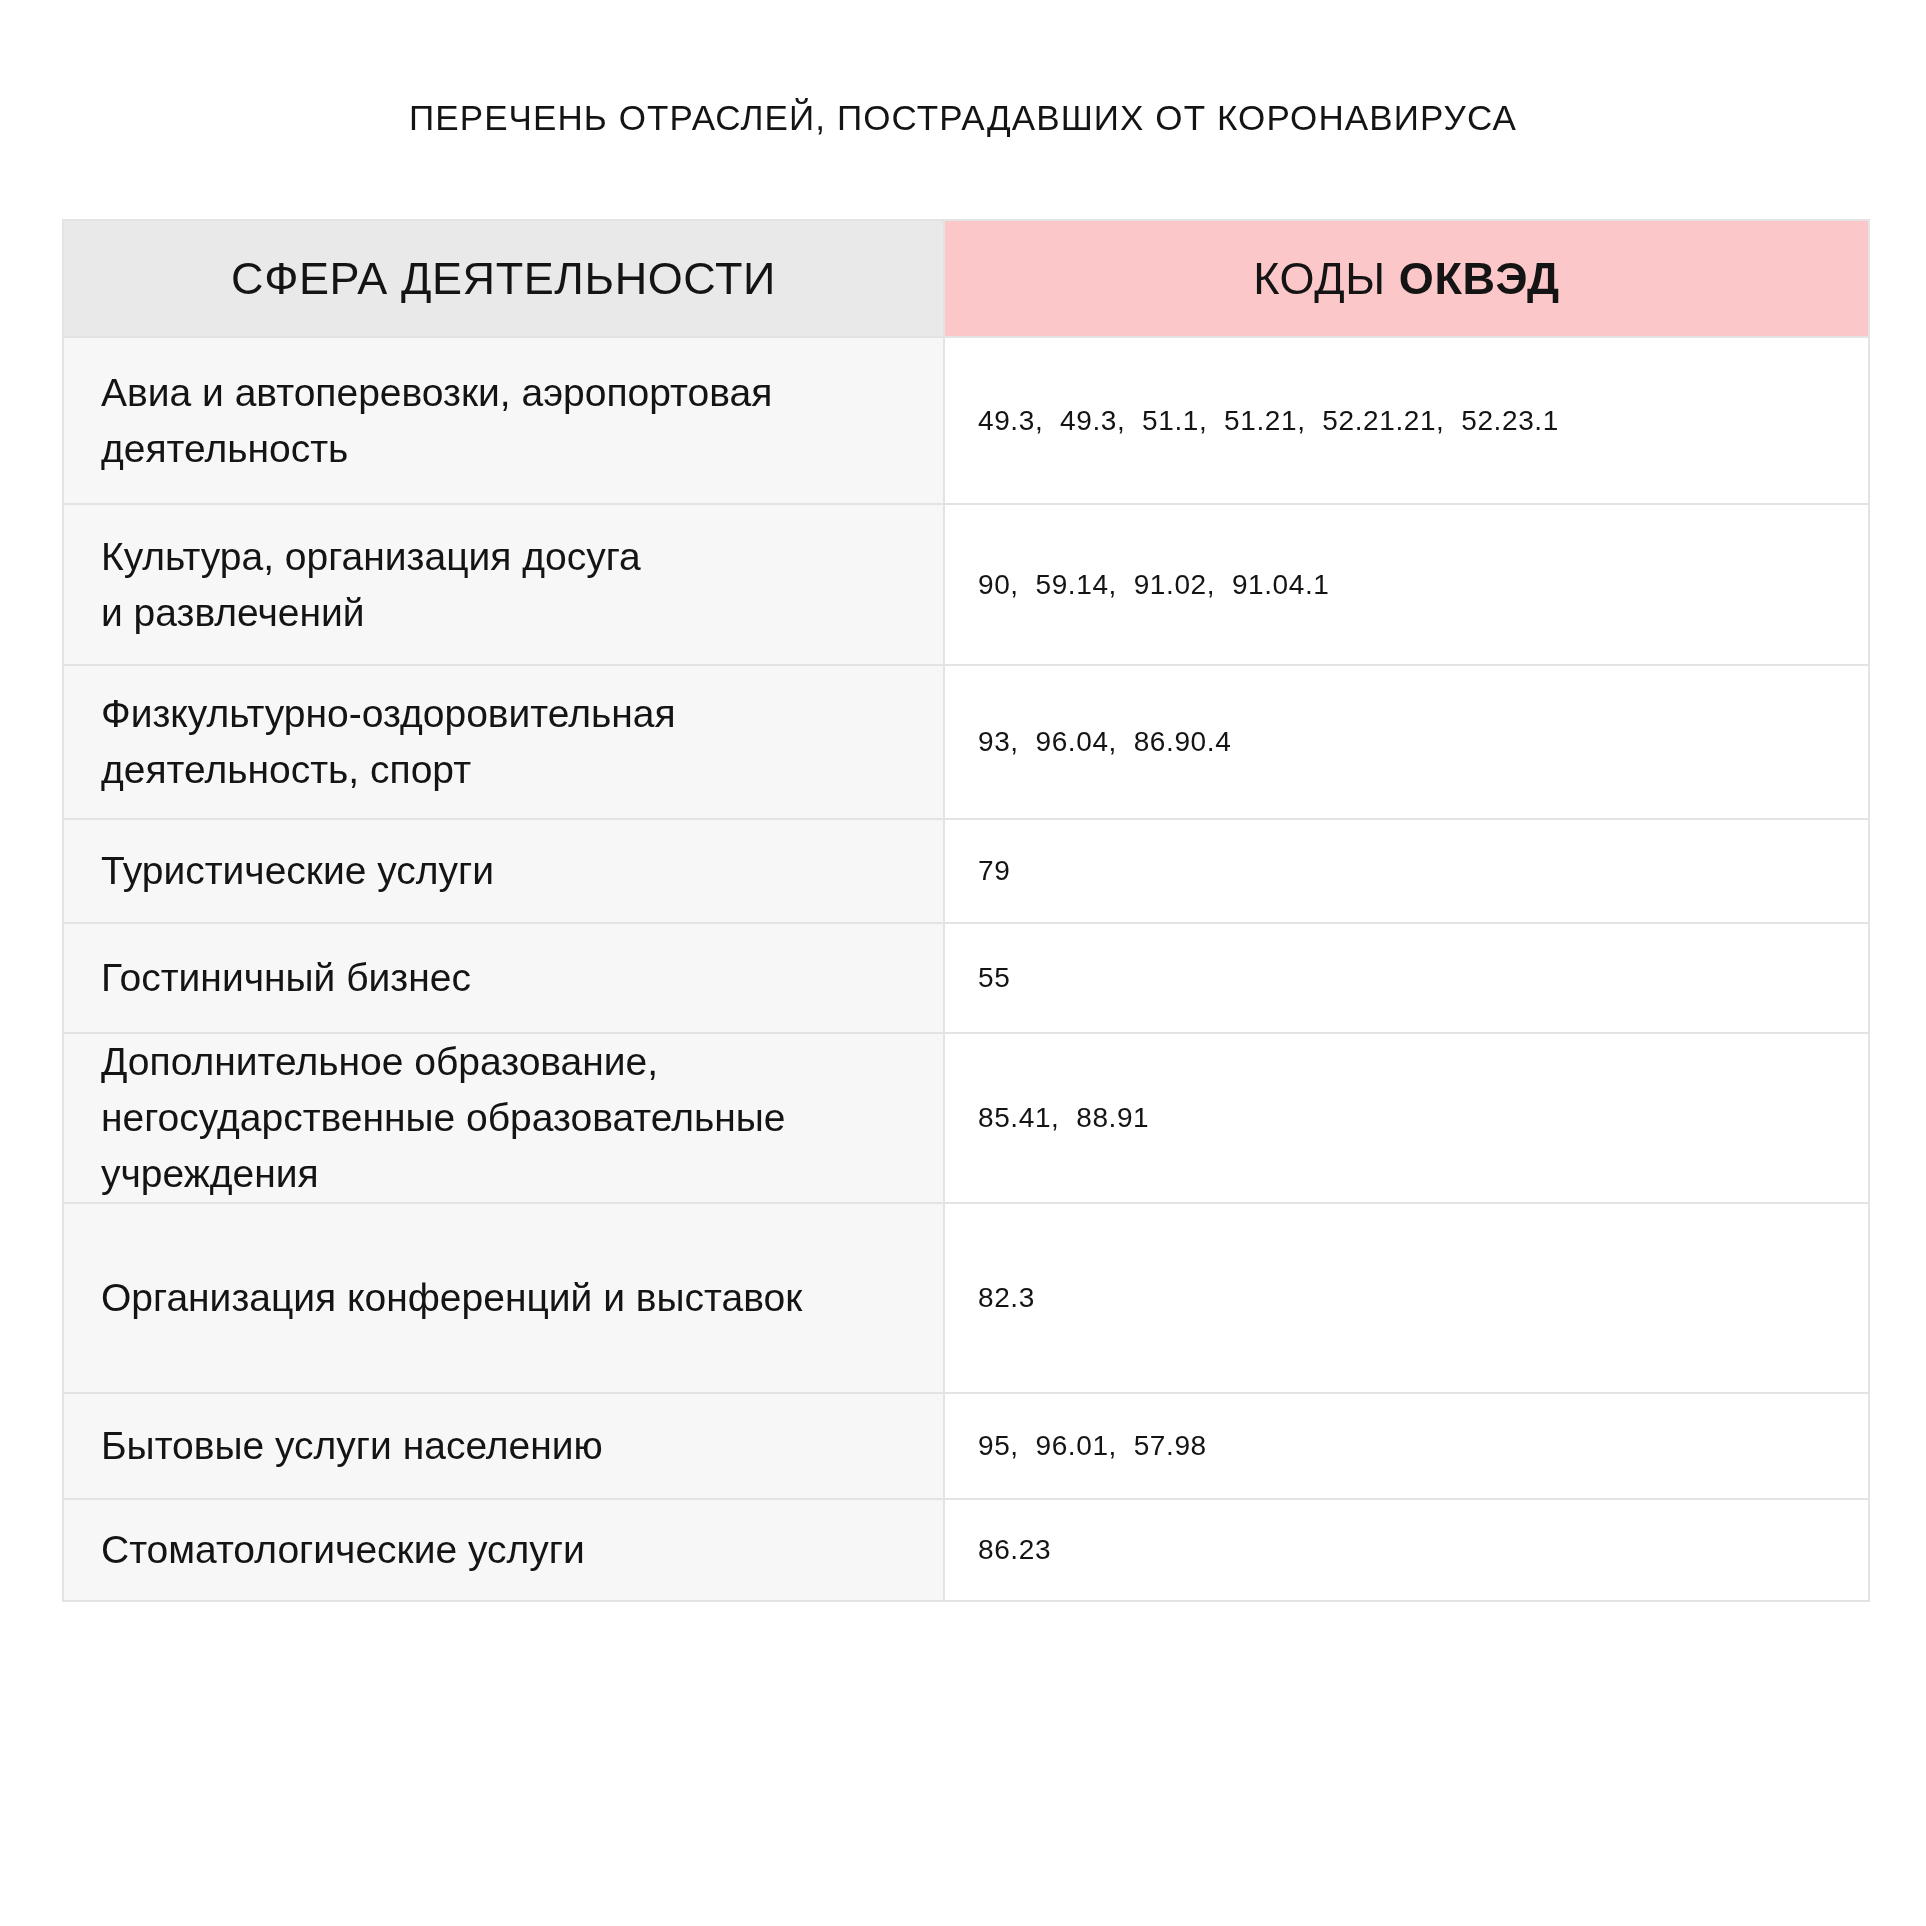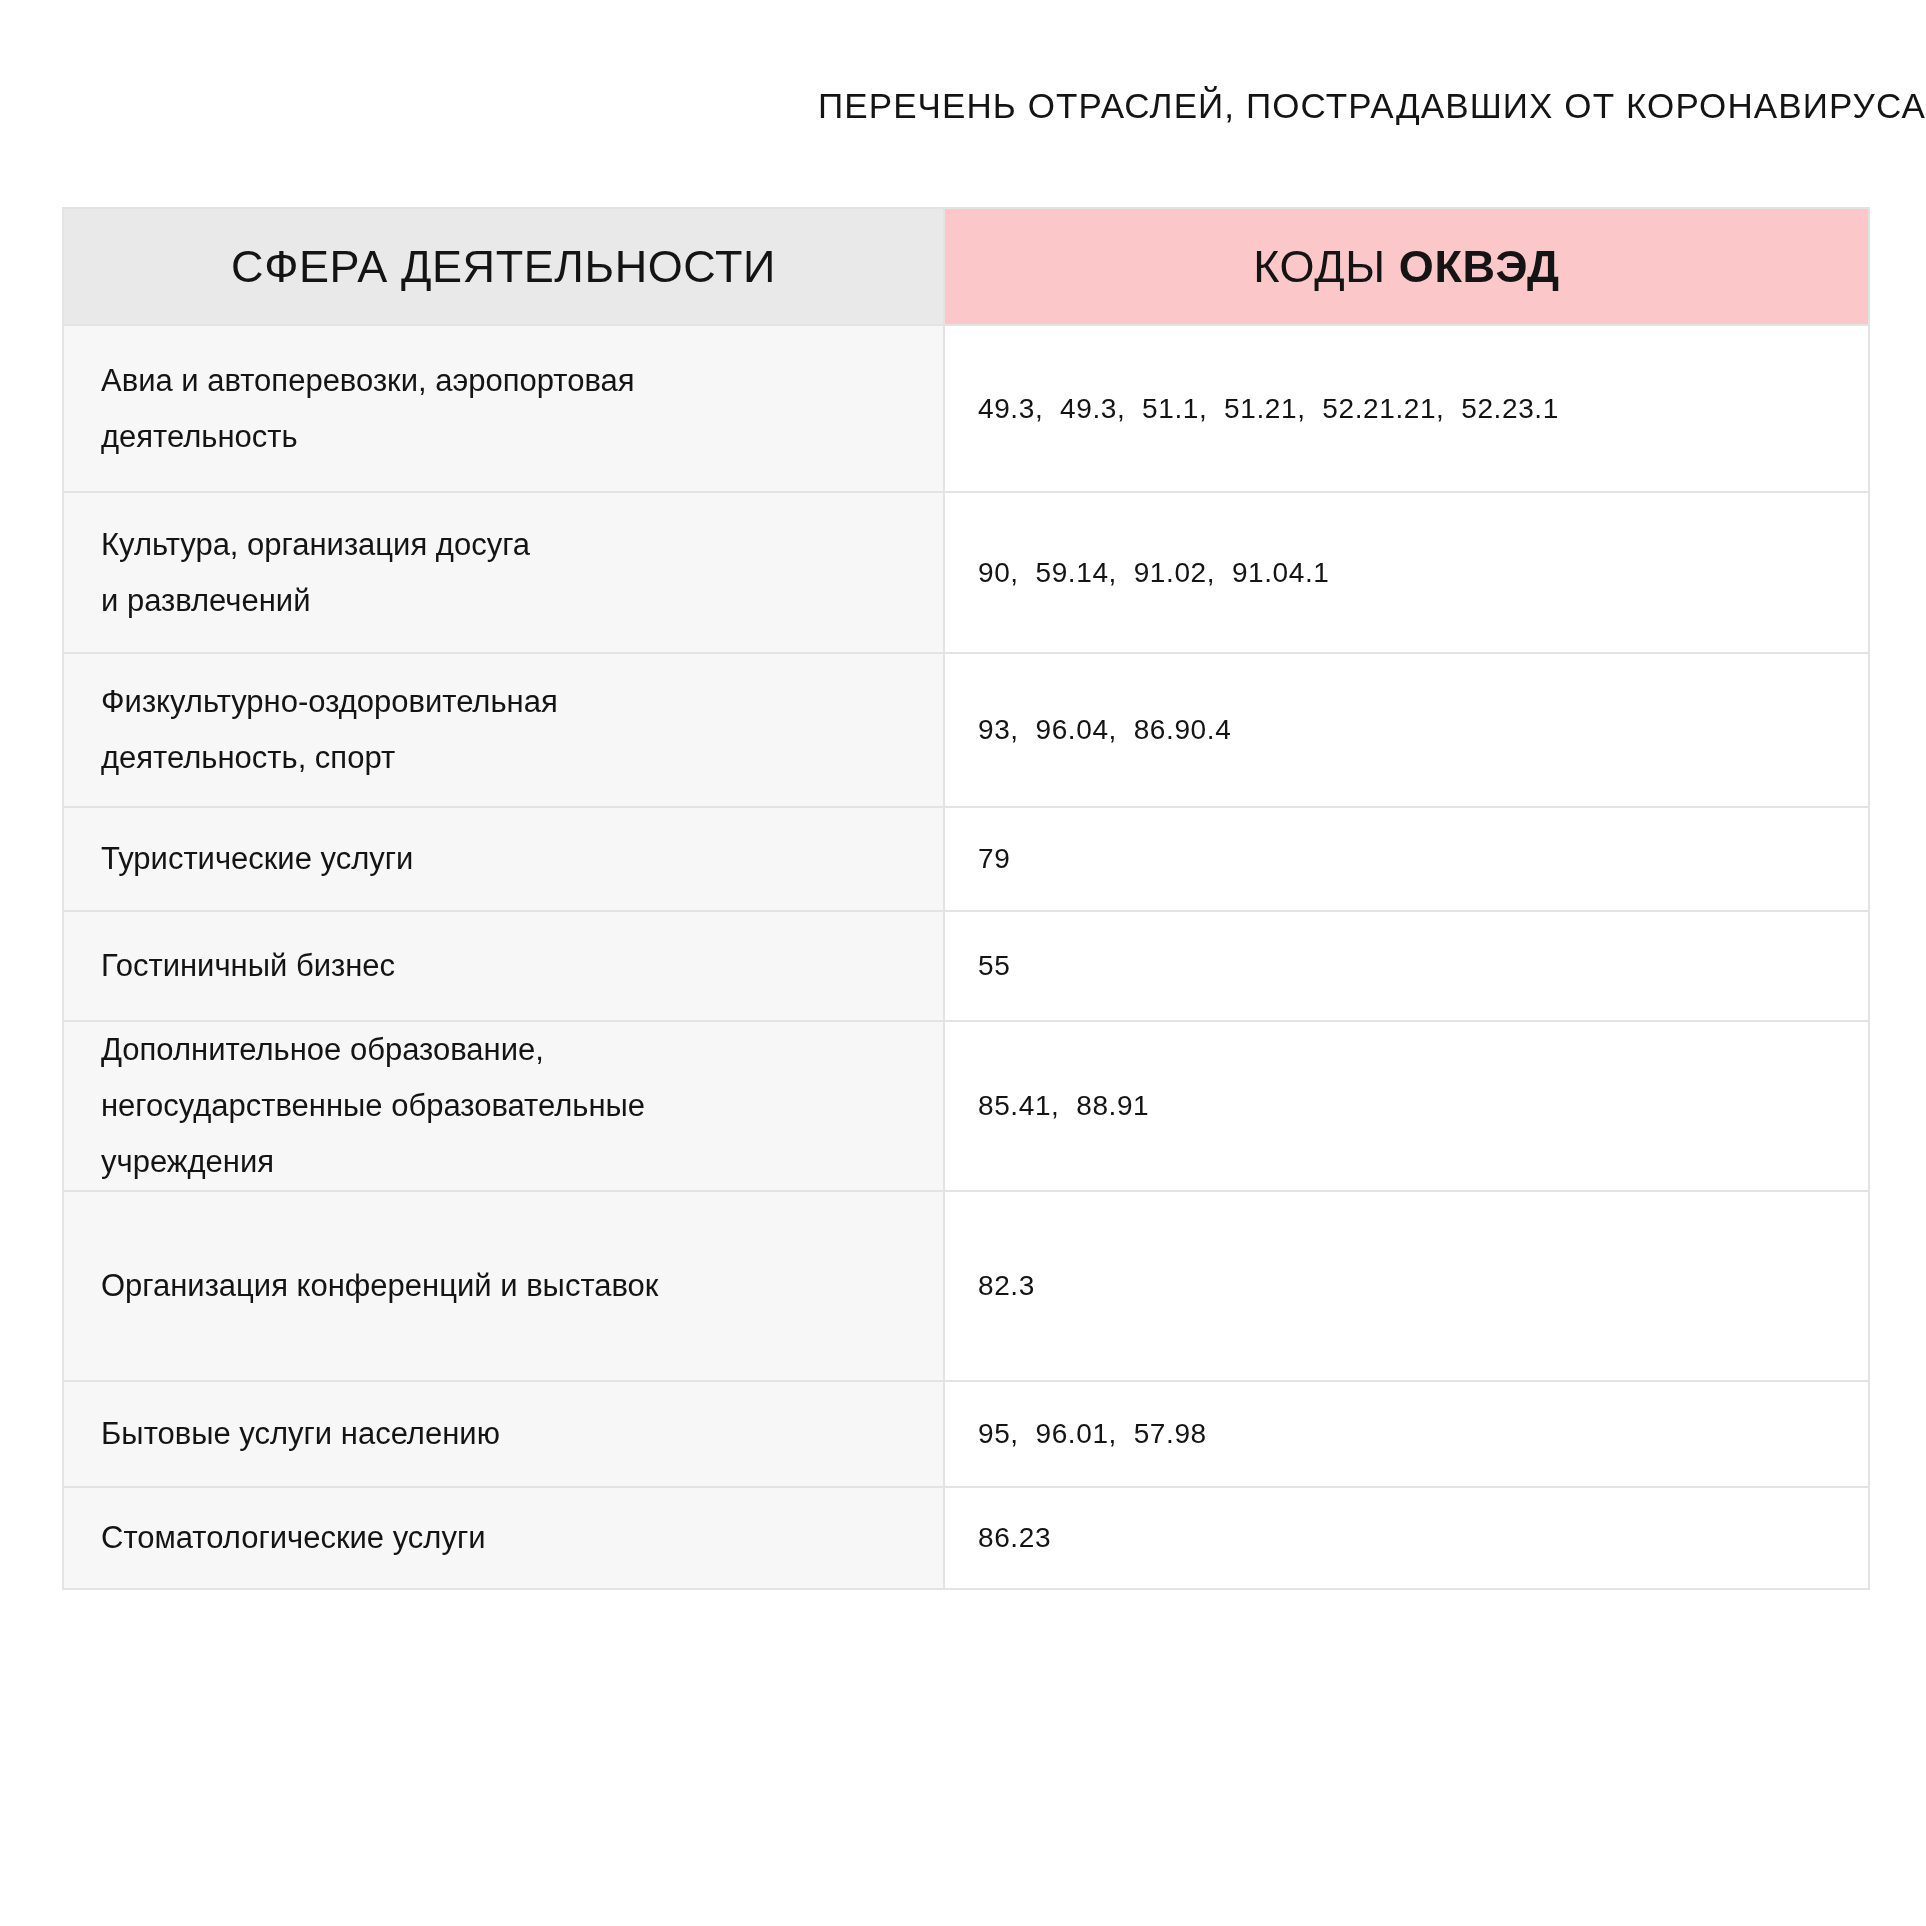--- a/index.html
+++ b/index.html
@@ -21,23 +21,23 @@
     font-family:"Liberation Sans", sans-serif;
     color:var(--text,#141414);
     -webkit-font-smoothing:antialiased;
   }
   .page{
     width:1926px;
     height:1926px;
     overflow:hidden;
   }
   .title{
-    margin:0;
+    margin:12px;
     padding-top:84px;
-    text-align:right;
+    text-align:center;
     font-size:35px;
     font-weight:400;
     letter-spacing:1.1px;
     line-height:43px;
     color:var(--text,#141414);
   }
   table.industry-table{
     border-collapse:collapse;
     table-layout:fixed;
     width:1806px;
@@ -57,21 +57,21 @@
     letter-spacing:0.6px;
     text-align:center;
     padding:0;
   }
   th.col-sector{background:var(--header-sector-bg,#e9e9e9);}
   th.col-codes{background:var(--header-codes-bg,#fcc7c8);}
   th .bold{font-weight:700;text-align:center;}
   td{white-space:pre-wrap;}
   td.sector{
     background:var(--sector-cell-bg,#f7f7f7);
-    font-size:31px;
+    font-size:39px;
     line-height:56px;
     padding:0 22.5px 0 37px;
   }
   td.codes{
     background:var(--codes-cell-bg,#ffffff);
     font-size:28px;
     line-height:52px;
     letter-spacing:0.6px;
     padding:0 22.5px 0 33px;
   }

